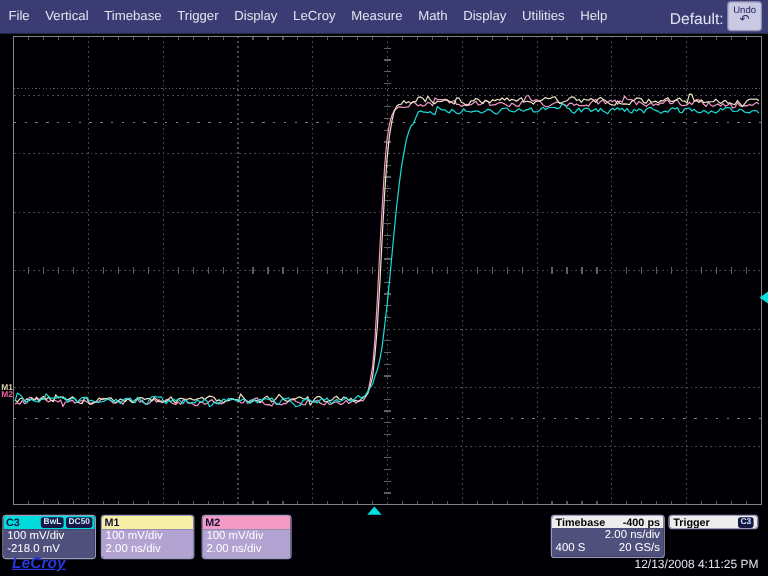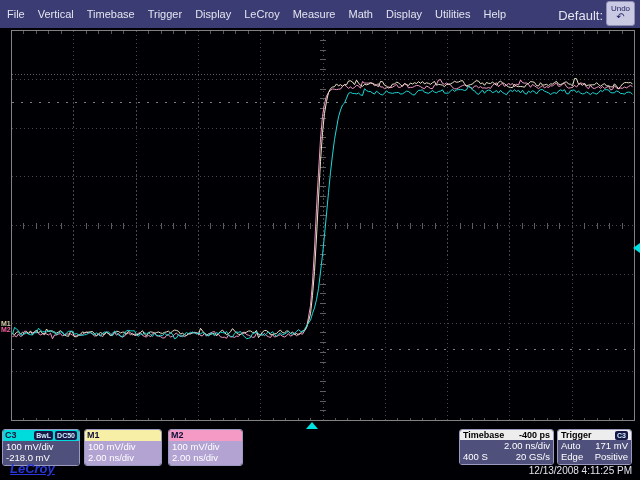--- a/index.html
+++ b/index.html
@@ -299,28 +299,18 @@
         <span>20 GS/s</span>
       </div>
     </div>
   </div>
 
   <div class="tbox" style="left:557px;width:75px;">
     <div class="thead">
       <span>Trigger</span>
       <span class="badge">C3</span>
     </div>
-    <div class="tbody">
-      <div class="trow">
-        <span>Auto</span>
-        <span>171 mV</span>
-      </div>
-      <div class="trow">
-        <span>Edge</span>
-        <span>Positive</span>
-      </div>
-    </div>
   </div>
 
   <div class="timestamp">12/13/2008 4:11:25 PM</div>
   <div class="logo">LeCroy</div>
 
 </div>
 
 </body></html>

